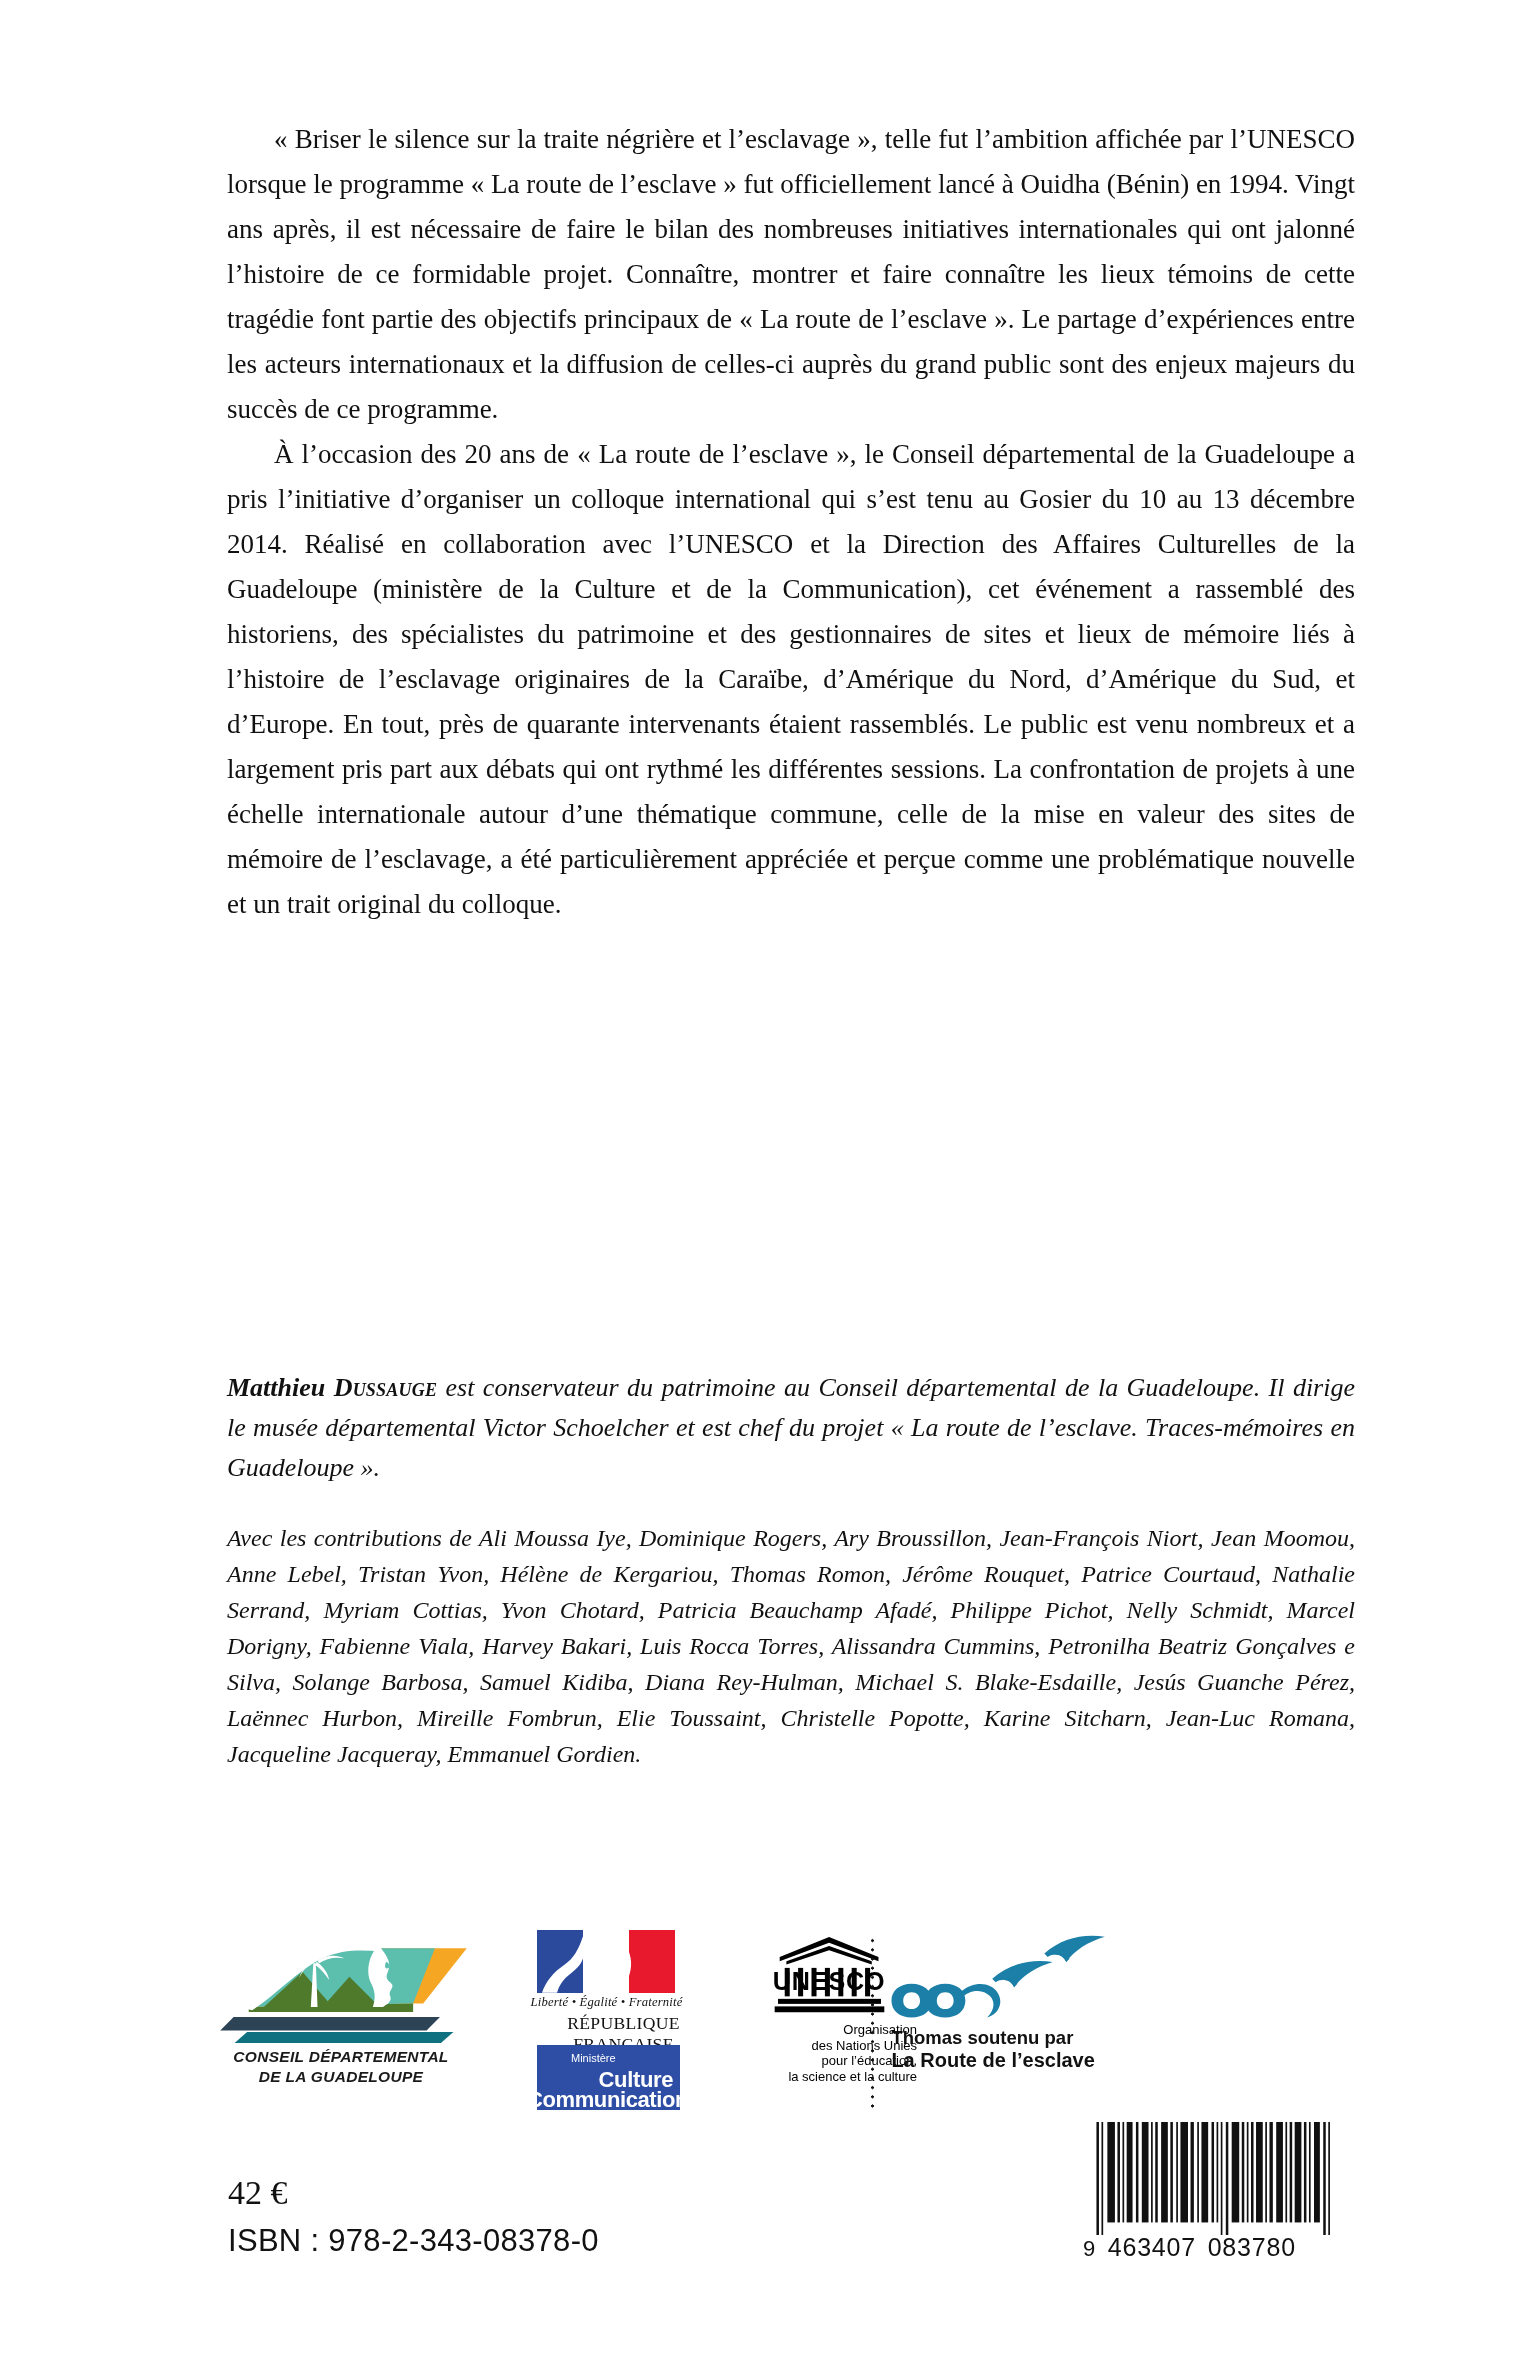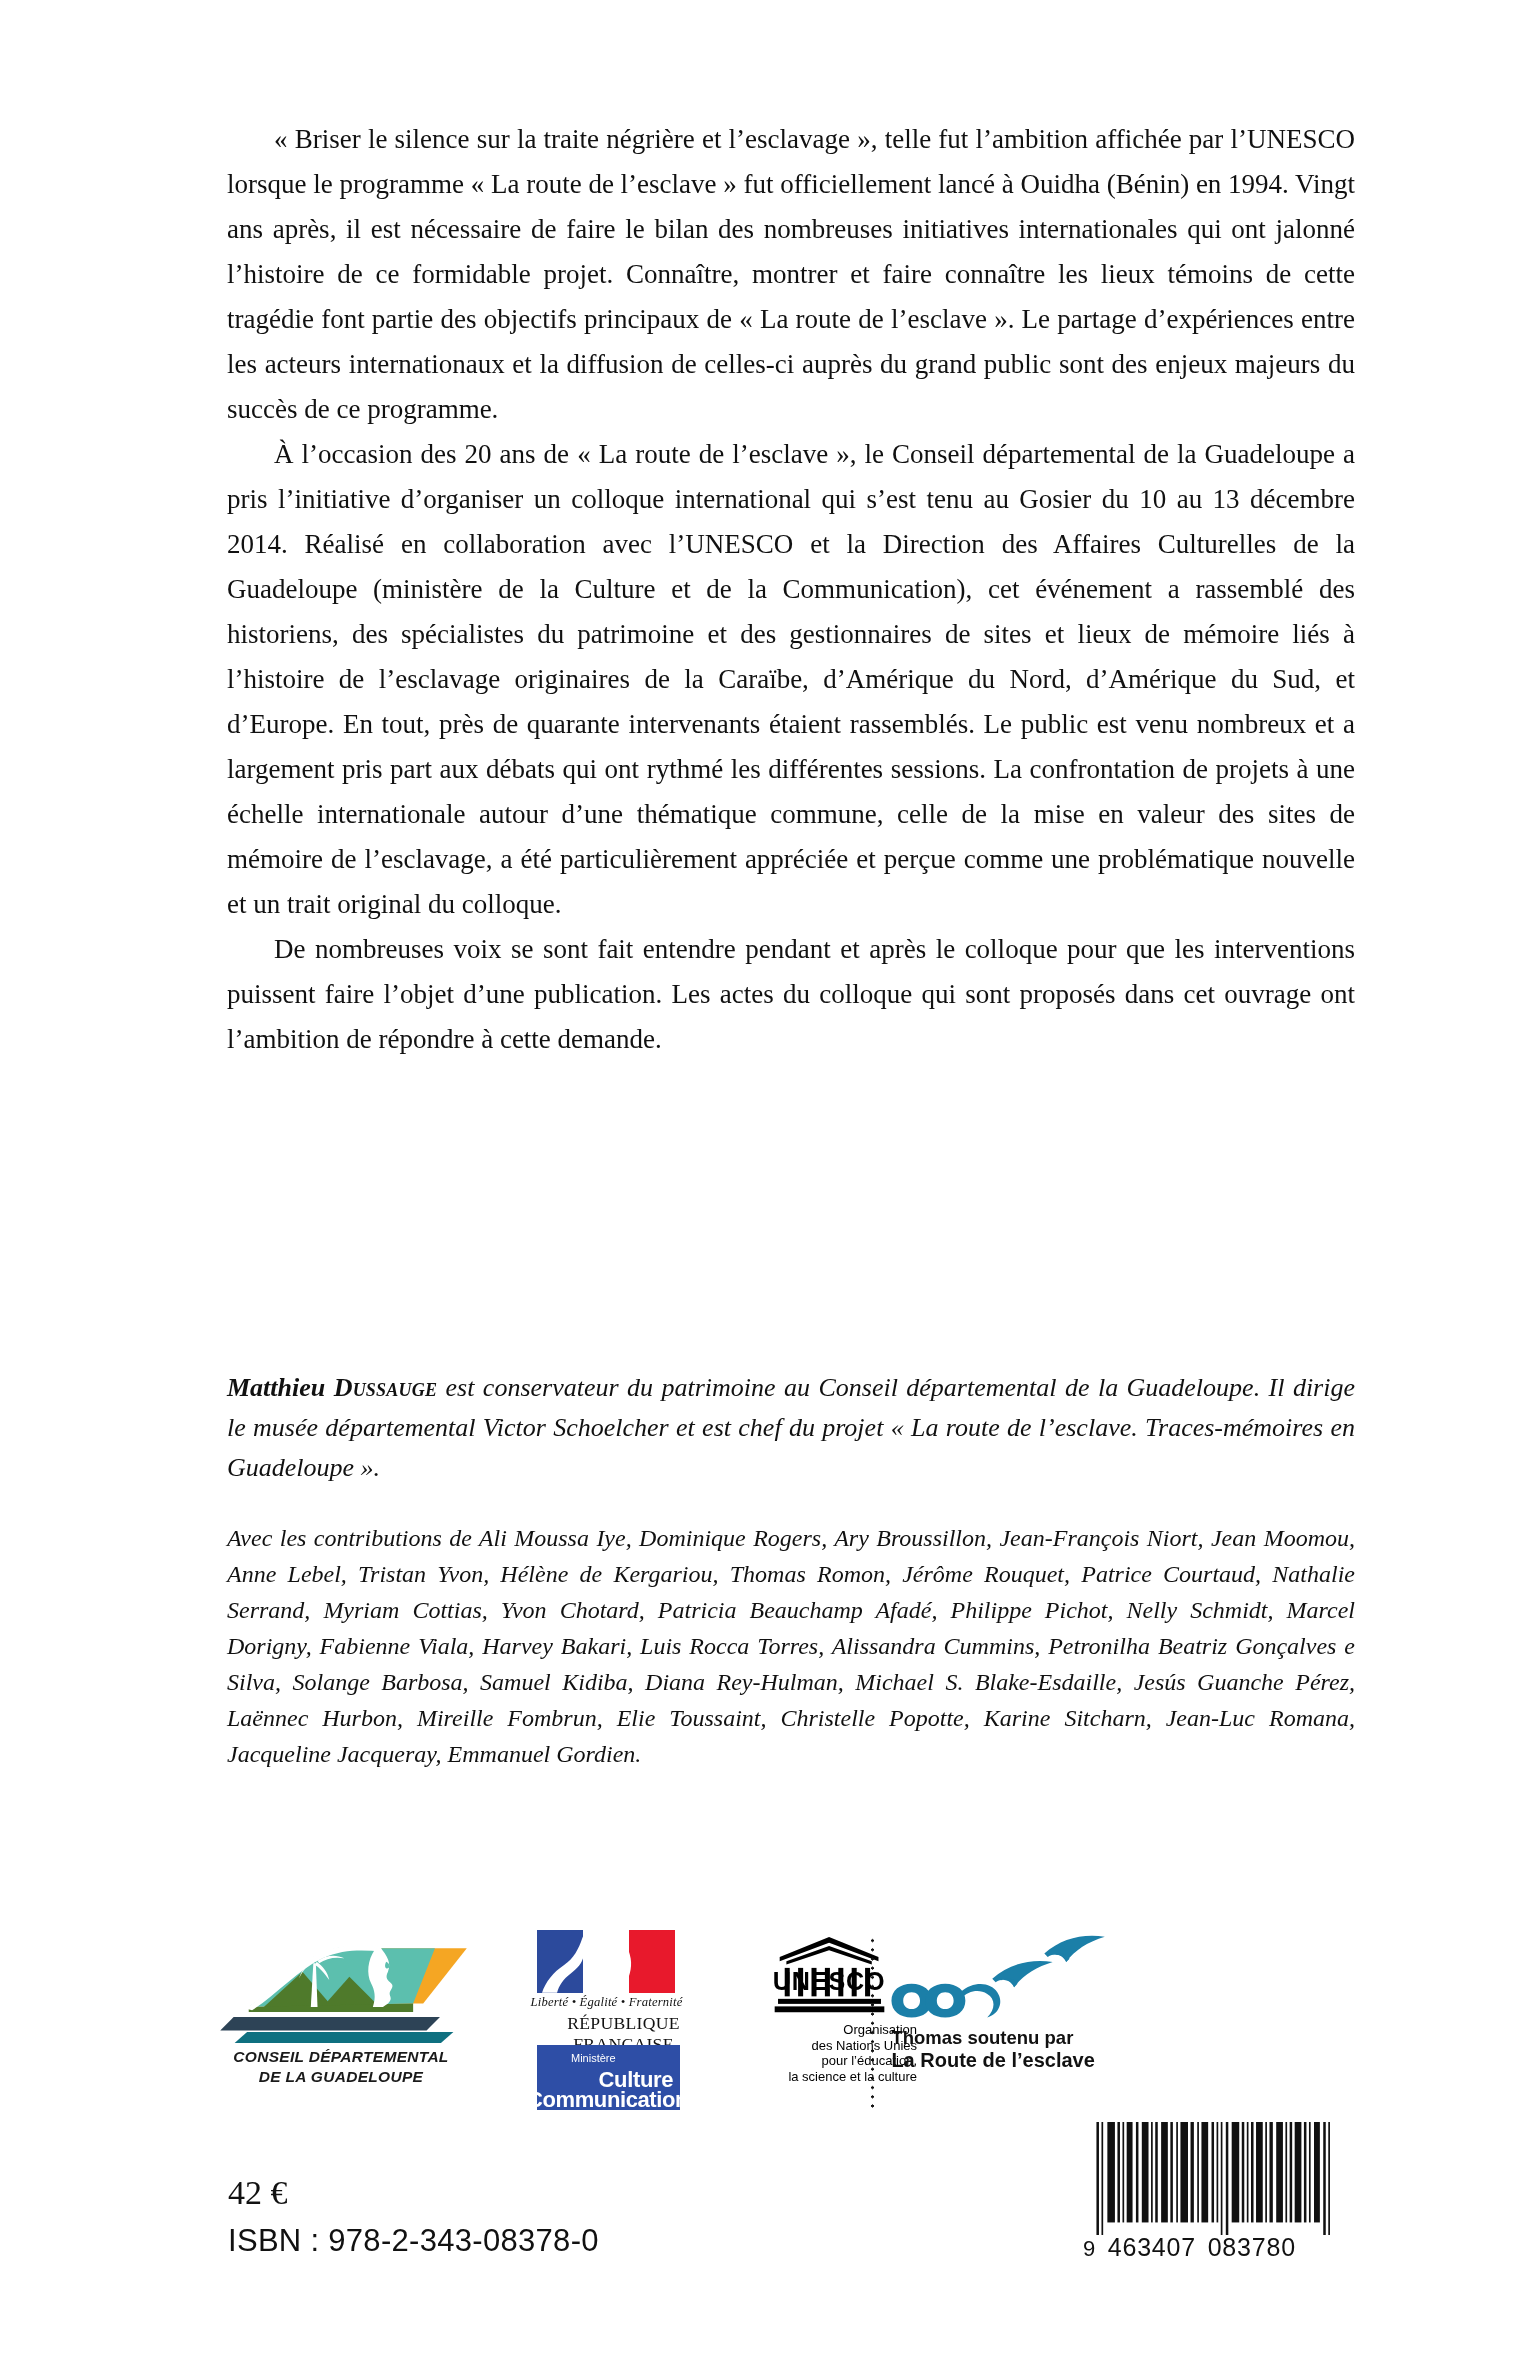--- a/index.html
+++ b/index.html
@@ -293,21 +293,20 @@
   .barcode-digits .lead { font-size: 22px; }
 </style>
 </head>
 <body>
 
 <div class="page">
 
   <div class="blurb">
     <p class="indent">« Briser le silence sur la traite négrière et l’esclavage », telle fut l’ambition affichée par l’UNESCO lorsque le programme « La route de l’esclave » fut officiellement lancé à Ouidha (Bénin) en 1994. Vingt ans après, il est nécessaire de faire le bilan des nombreuses initiatives internationales qui ont jalonné l’histoire de ce formidable projet. Connaître, montrer et faire connaître les lieux témoins de cette tragédie font partie des objectifs principaux de « La route de l’esclave ». Le partage d’expériences entre les acteurs internationaux et la diffusion de celles-ci auprès du grand public sont des enjeux majeurs du succès de ce programme.</p>
     <p class="indent">À l’occasion des 20 ans de « La route de l’esclave », le Conseil départemental de la Guadeloupe a pris l’initiative d’organiser un colloque international qui s’est tenu au Gosier du 10 au 13 décembre 2014. Réalisé en collaboration avec l’UNESCO et la Direction des Affaires Culturelles de la Guadeloupe (ministère de la Culture et de la Communication), cet événement a rassemblé des historiens, des spécialistes du patrimoine et des gestionnaires de sites et lieux de mémoire liés à l’histoire de l’esclavage originaires de la Caraïbe, d’Amérique du Nord, d’Amérique du Sud, et d’Europe. En tout, près de quarante intervenants étaient rassemblés. Le public est venu nombreux et a largement pris part aux débats qui ont rythmé les différentes sessions. La confrontation de projets à une échelle internationale autour d’une thématique commune, celle de la mise en valeur des sites de mémoire de l’esclavage, a été particulièrement appréciée et perçue comme une problématique nouvelle et un trait original du colloque.</p>
-    <p class="indent">De nombreuses voix se sont fait entendre pendant et après le colloque pour que les interventions puissent faire l’objet d’une publication. Les actes du colloque qui sont proposés dans cet ouvrage ont l’ambition de répondre à cette demande.</p>
   </div>
 
   <div class="bio">
     <p><span class="name">Matthieu</span> <span class="smallcaps">Dussauge</span><span> est conservateur du patrimoine au Conseil départemental de la Guadeloupe. Il dirige le musée départemental Victor Schoelcher et est chef du projet « La route de l’esclave. Traces-mémoires en Guadeloupe ».</span></p>
   </div>
 
   <div class="contribs">
     <p>Avec les contributions de Ali Moussa Iye, Dominique Rogers, Ary Broussillon, Jean-François Niort, Jean Moomou, Anne Lebel, Tristan Yvon, Hélène de Kergariou, Thomas Romon, Jérôme Rouquet, Patrice Courtaud, Nathalie Serrand, Myriam Cottias, Yvon Chotard, Patricia Beauchamp Afadé, Philippe Pichot, Nelly Schmidt, Marcel Dorigny, Fabienne Viala, Harvey Bakari, Luis Rocca Torres, Alissandra Cummins, Petronilha Beatriz Gonçalves e Silva, Solange Barbosa, Samuel Kidiba, Diana Rey-Hulman, Michael S. Blake-Esdaille, Jesús Guanche Pérez, Laënnec Hurbon, Mireille Fombrun, Elie Toussaint, Christelle Popotte, Karine Sitcharn, Jean-Luc Romana, Jacqueline Jacqueray, Emmanuel Gordien.</p>
   </div>
 

